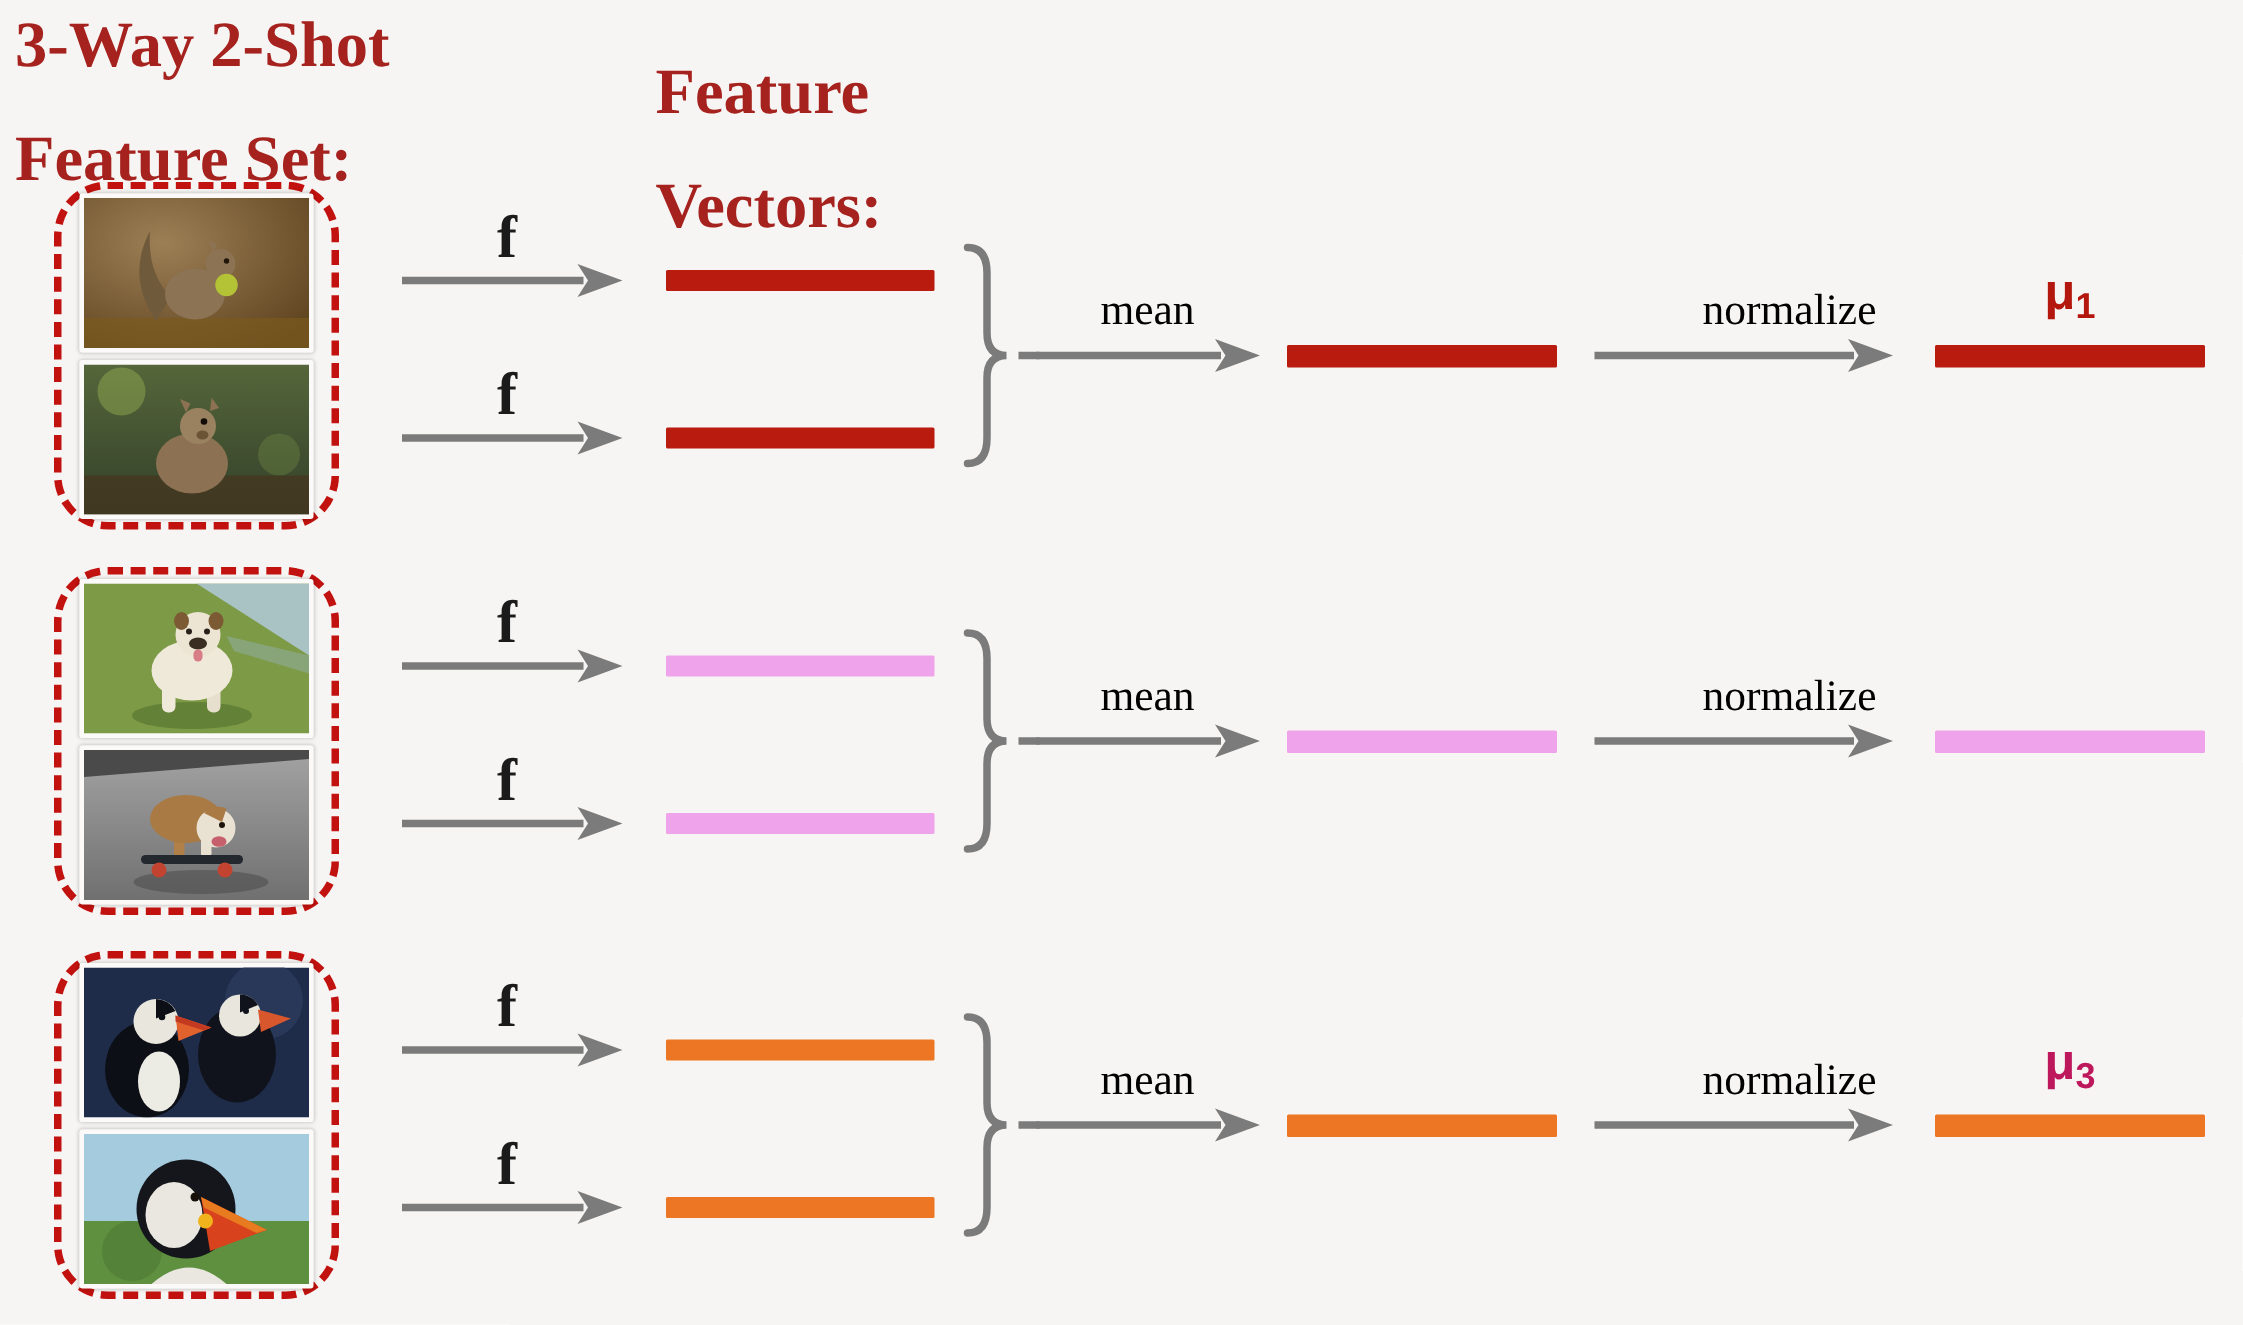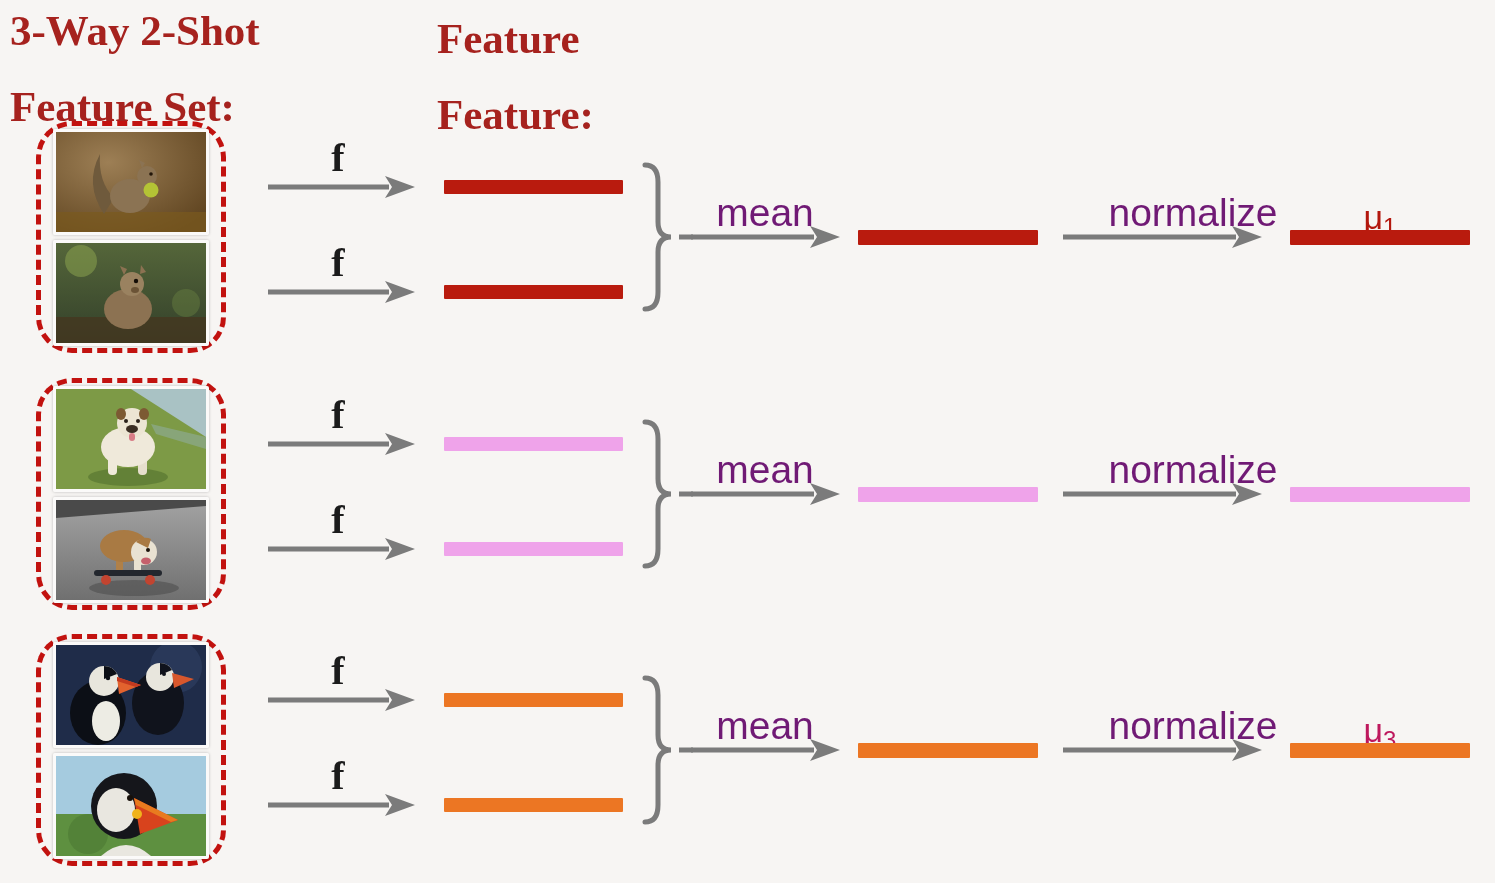--- a/index.html
+++ b/index.html
@@ -15,21 +15,21 @@
     position:absolute;
     font-family:"Liberation Serif",serif;
     font-weight:bold;
     font-size:43px;
     line-height:38px;
     color:#a6221e;
     text-align:left;
     white-space:pre-line;
   }
   #heading-support{left:10px;top:12px;width:250px;}
-  #heading-feature{left:437px;top:20px;width:200px;}
+  #heading-feature{left:437px;top:43px;width:200px;}
 
   
   .row{position:absolute;left:0;width:1495px;height:250px;}
   #row-0{top:112px;}
   #row-1{top:369px;}
   #row-2{top:625px;}
 
   
   .photo-box{
     position:absolute;left:36px;top:9px;
@@ -72,50 +72,50 @@
   .final-vec{left:1290px;top:118px;width:180px;height:15px;}
 
   
   .brace{position:absolute;left:641px;top:50px;}
 
   
   .mean-arrow{position:absolute;left:690px;top:112px;}
   .norm-arrow{position:absolute;left:1062px;top:112px;}
   .op-label{
     position:absolute;top:79px;
-    font-size:39px;font-weight:500;
-    color:#701a75;text-align:center;
+    font-size:29px;font-weight:500;
+    color:#000000;text-align:center;font-family:Liberation Serif, serif;
   }
   .op-label.mean{left:685px;width:160px;}
   .op-label.norm{left:1093px;width:200px;}
 
   
   .mu-label{
-    position:absolute;left:1290px;top:86px;width:180px;
+    position:absolute;left:1290px;top:64px;width:180px;
     text-align:center;
-    font-weight:normal;font-size:34px;line-height:38px;
+    font-weight:bold;font-size:34px;line-height:38px;
     color:#b3170d;
   }
   .mu-label sub{font-size:24px;vertical-align:-6px;}
 
   
   .arr line{stroke:#7b7b7b;stroke-width:5;}
   .arr polygon{fill:#7b7b7b;}
   .brace path{fill:none;stroke:#7b7b7b;stroke-width:5;stroke-linecap:round;}
   .brace line{stroke:#7b7b7b;stroke-width:5;}
 </style>
 </head>
 <body>
 
 <div id="stage" style="background: rgb(247, 245, 243);">
 
   <div id="heading-support" class="heading" style="color: rgb(166, 34, 30);"><span>3-Way 2-Shot</span><br>
        <span>Feature Set:</span></div>
   <div id="heading-feature" class="heading" style="color: rgb(166, 34, 30);"><span>Feature</span><br>
-       <span>Feature:</span></div>
+       <span>Vectors:</span></div>
 
   <div id="row-0" class="row">
     <div class="photo-box">
       <svg class="photo" viewBox="0 0 150 100" preserveAspectRatio="none" aria-label="squirrel-eating-apple-photo">
         <defs>
             <radialGradient id="pg1" cx="35%" cy="30%" r="85%">
           <stop offset="0%" stop-color="#9d7f55"></stop>
               <stop offset="100%" stop-color="#5e431f"></stop>
         </radialGradient>
           </defs>

